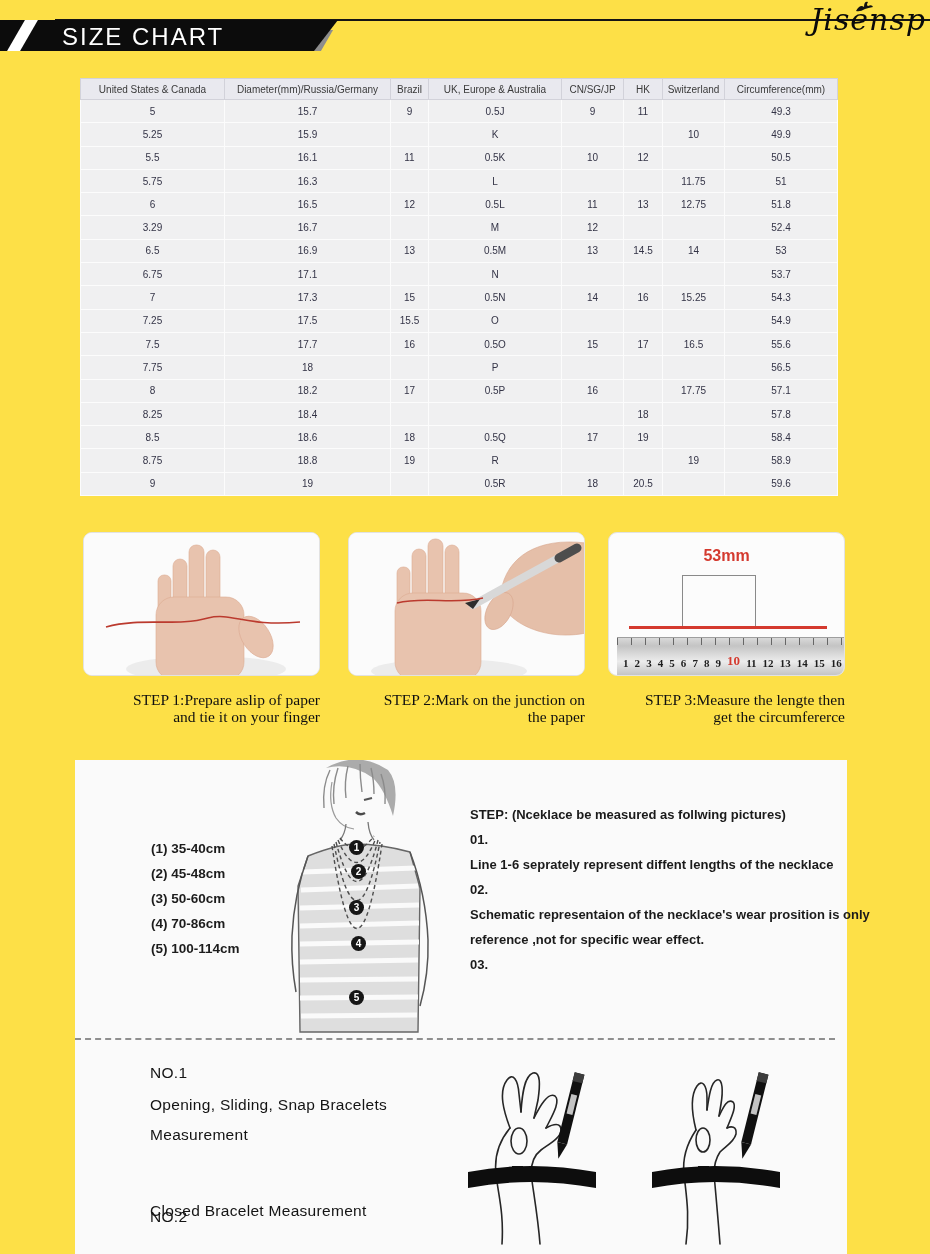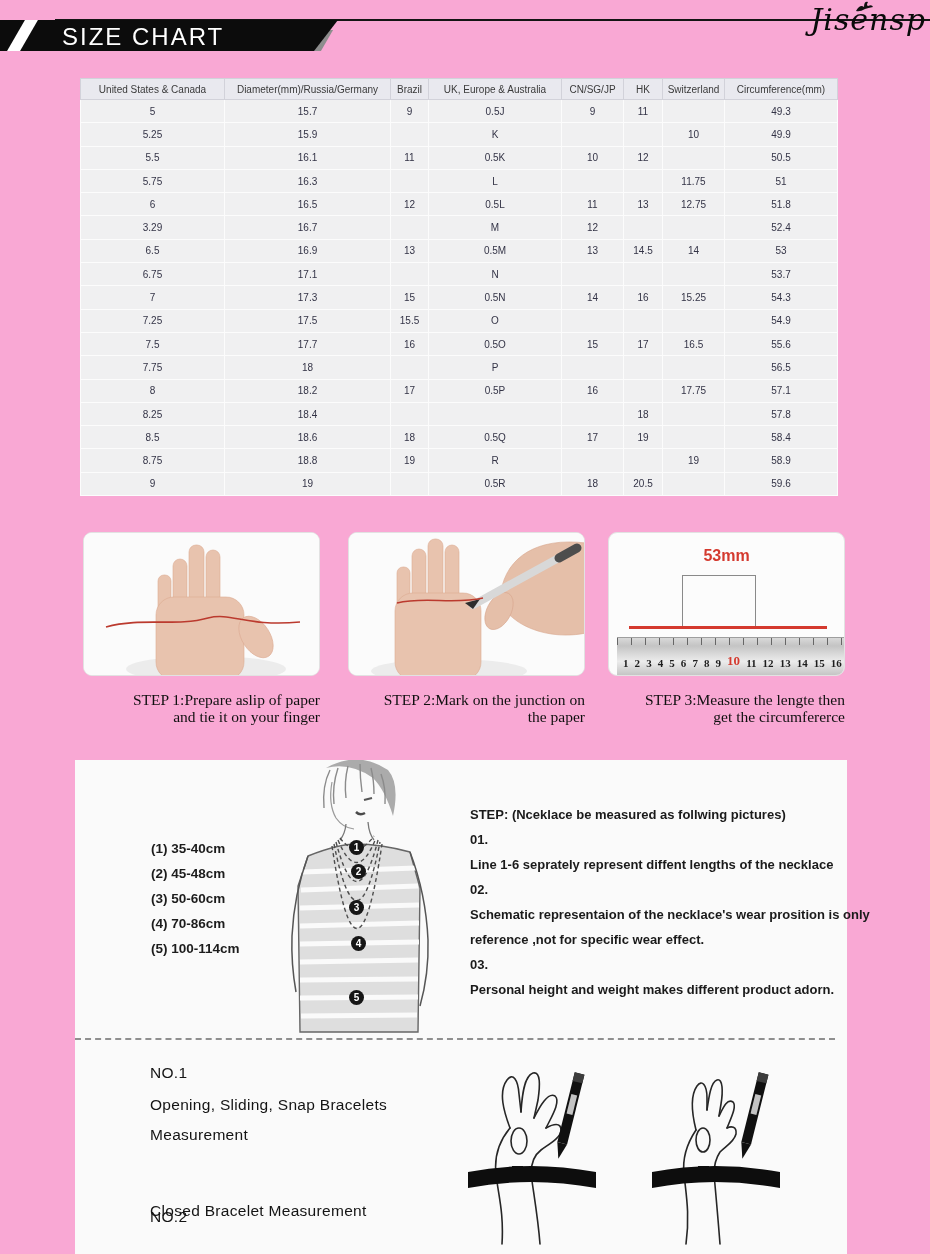--- a/index.html
+++ b/index.html
@@ -1,18 +1,18 @@
 <!DOCTYPE html>
 <html style="--accent: #d43a2f; --thread: #bb3a2e;"><head>
 <meta charset="utf-8">
 <style>
   * { margin:0; padding:0; box-sizing:border-box; }
   html,body { background:#fff; }
   body { font-family:"Liberation Sans", sans-serif; color:#222; }
-  .page { position:relative; width:930px; height:1254px; background:#f9a8d4; overflow:hidden; margin:0 auto; }
+  .page { position:relative; width:930px; height:1254px; background:#fde047; overflow:hidden; margin:0 auto; }
 
   
   .topline { position:absolute; left:55px; right:0; top:19px; height:2px; background:#141414; }
   .banner-shadow { position:absolute; left:305px; top:30px; width:22px; height:21px; background:#8d8d8d; transform:skewX(-30deg); }
   .banner { position:absolute; left:0; top:20px; width:338px; height:31px; background:#0c0c0c; clip-path:polygon(0 0,100% 0,calc(100% - 24px) 100%,0 100%); }
   .banner .slash { position:absolute; left:16px; top:0; width:13px; height:100%; background:#fff; transform:skewX(-30deg); }
   .banner-title { position:absolute; left:62px; top:3px; color:#fff; font-size:24px; font-weight:300; letter-spacing:2px; font-stretch:condensed; }
   .brand { position:absolute; right:4px; top:2px; font-family:"DejaVu Serif", serif; font-style:italic; font-size:30px; color:#0a0a0a; letter-spacing:1px; }
   .brand .ornament { position:absolute; left:44px; top:-2px; }
 
@@ -398,21 +398,20 @@
       <span class="marker m5">5</span>
     </div>
     <div class="instructions">
       <div>STEP:  (Nceklace be measured as follwing pictures)</div>
     <div>01.</div>
         <div>Line 1-6 seprately represent diffent lengths of the necklace</div>
         <div>02.</div>
         <div>Schematic representaion of the necklace's wear prosition is only</div>
         <div>reference ,not for specific wear effect.</div>
         <div>03.</div>
-        <div>Personal height and weight makes different product adorn.</div>
       </div>
   </section>
 
   <section class="bracelet">
     <div class="btext t1">NO.1</div>
     <div class="btext t2">Opening,  Sliding,  Snap Bracelets</div>
     <div class="btext t3">Measurement</div>
     <div class="btext t4">NO.2</div>
     <div class="btext t5">Closed Bracelet Measurement</div>
 

